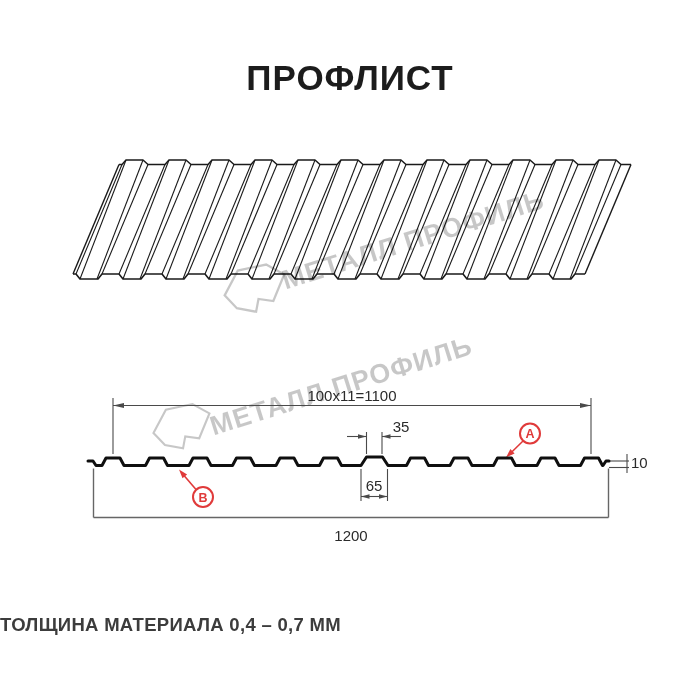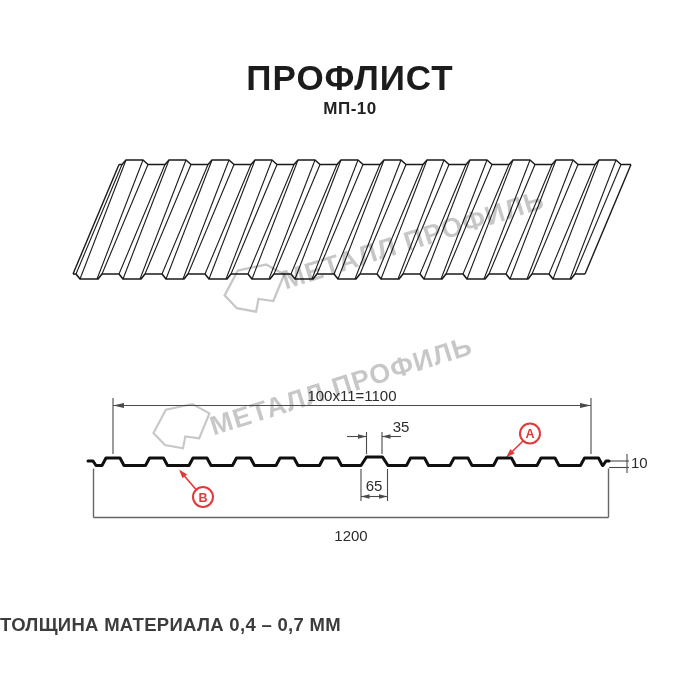--- a/index.html
+++ b/index.html
@@ -26,21 +26,20 @@
   .red-text{fill:var(--red);font-size:12.5px;font-weight:700;font-family:"Liberation Sans",sans-serif;}
   .profile{stroke:var(--ink);stroke-width:3;fill:none;stroke-linejoin:round;stroke-linecap:round;}
   .box-line{stroke:#666;stroke-width:1.4;fill:none;}
 </style>
 </head>
 <body>
 
 <div class="canvas">
 
   <div class="title">ПРОФЛИСТ</div>
-  <div class="subtitle">МП-10</div>
 
   <svg class="abs" width="700" height="700" viewBox="0 0 700 700">
     <g id="sheet3d-g">
         <polygon points="73,274 119,164.5 631,164.5 585,274" fill="#ffffff" stroke="none"></polygon>
         <line x1="76" y1="274" x2="122" y2="164.5" stroke="#1a1a1a" stroke-width="1.1"></line>
         <line x1="80" y1="279" x2="126" y2="160" stroke="#1a1a1a" stroke-width="1.1"></line>
         <line x1="97" y1="279" x2="143" y2="160" stroke="#1a1a1a" stroke-width="1.1"></line>
         <line x1="102" y1="274" x2="148" y2="164.5" stroke="#1a1a1a" stroke-width="1.1"></line>
         <line x1="119" y1="274" x2="165" y2="164.5" stroke="#1a1a1a" stroke-width="1.1"></line>
         <line x1="123" y1="279" x2="169" y2="160" stroke="#1a1a1a" stroke-width="1.1"></line>

